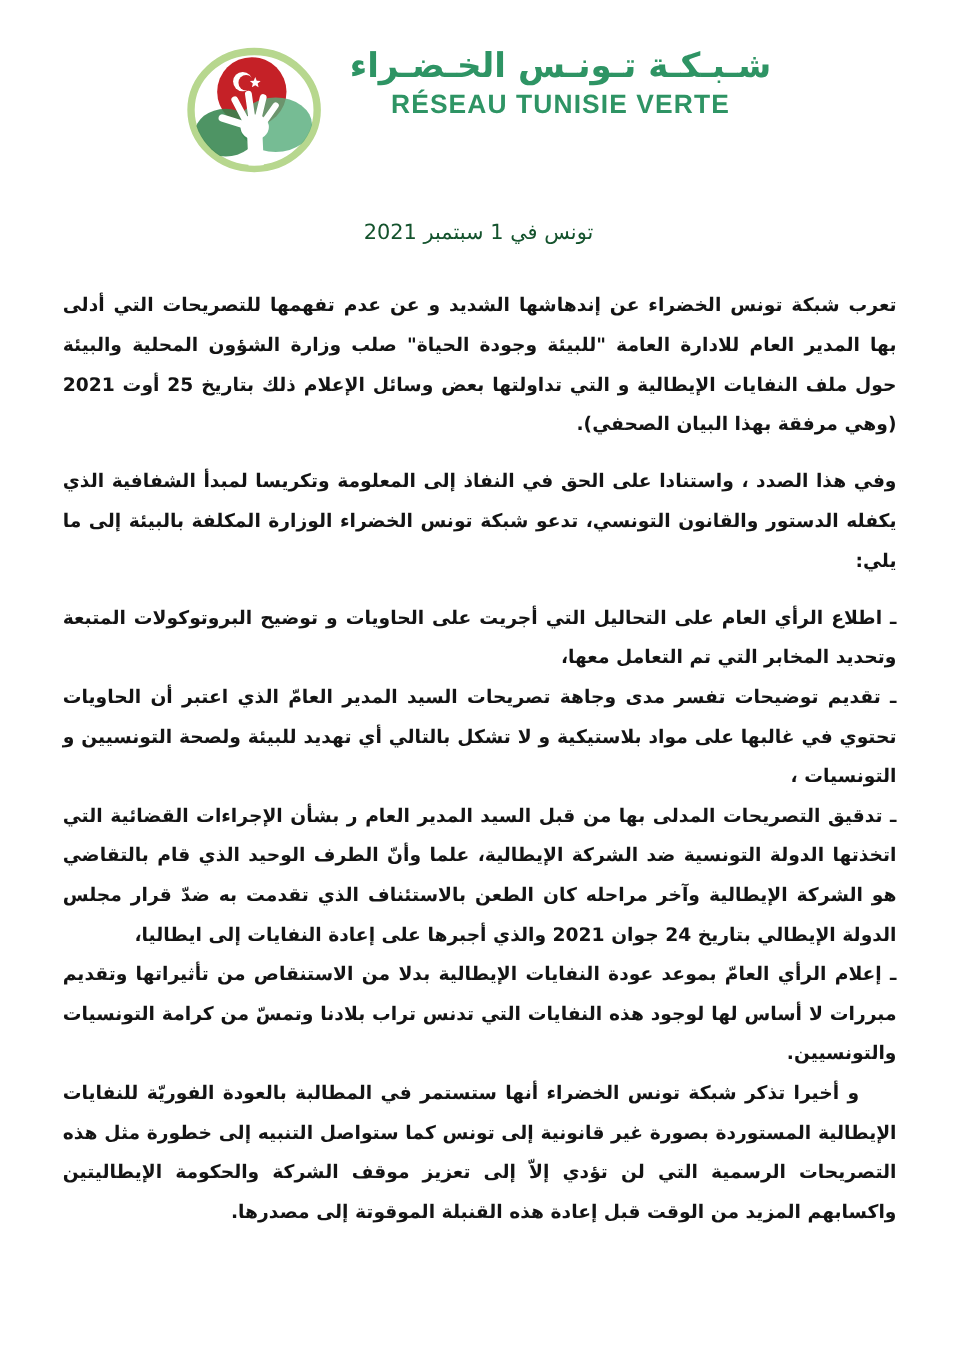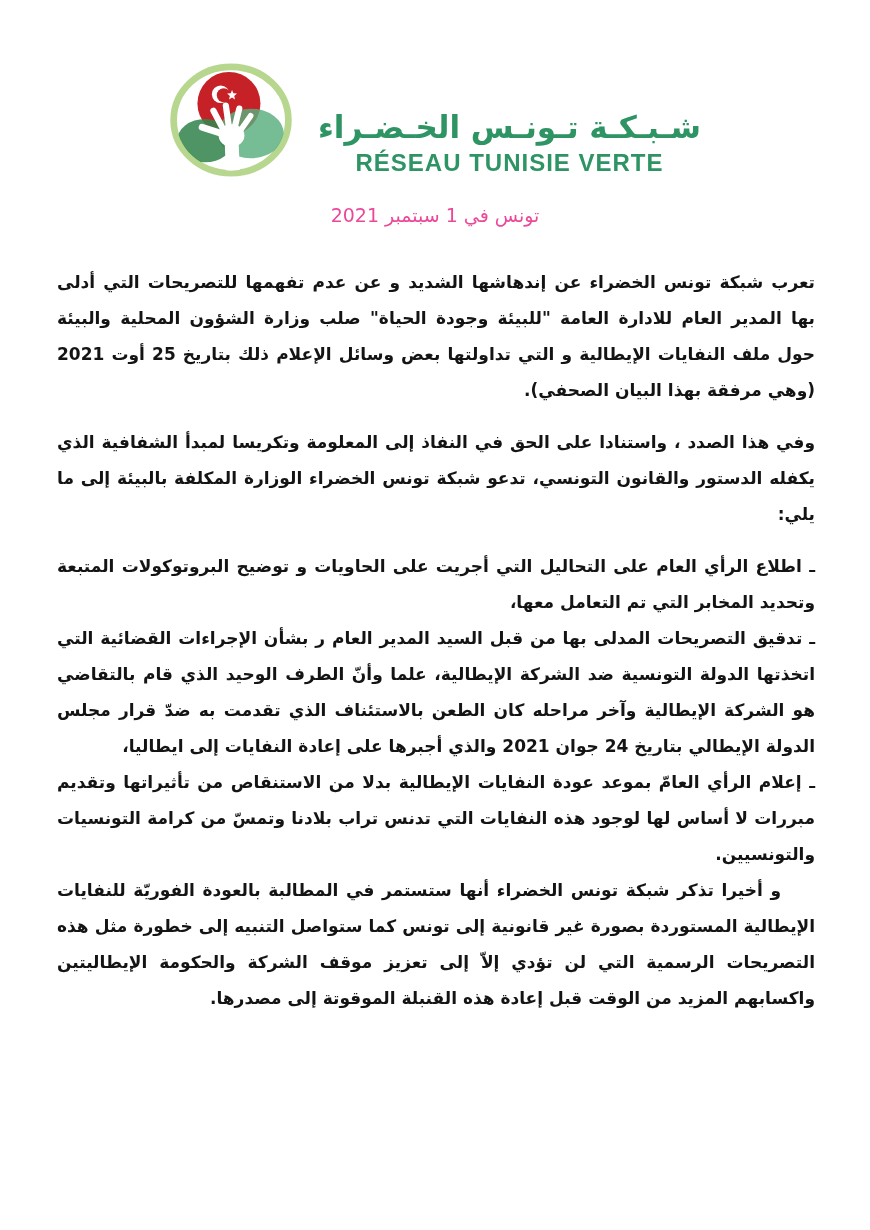--- a/index.html
+++ b/index.html
@@ -6,43 +6,43 @@
   body {
     width: 870px; height: 1230px;
     font-family: "DejaVu Sans", sans-serif;
     color: #1c1c1c;
     overflow: hidden;
   }
   .page { width: 870px; height: 1230px; position: relative; background: #fff; }
 
   
   .logo-row {
-    padding-top: 62px;
-    display: flex; justify-content: center; align-items: flex-end;
+    padding-top: 42px;
+    display: flex; justify-content: center; align-items: flex-start;
     gap: 25px;
   }
   .logo-icon { width: 124px; height: 116px; flex: 0 0 auto; }
   .logo-text { text-align: center; }
   .logo-ar {
     font-size: 31px; font-weight: 700; color: #2e9464;
     direction: rtl; line-height: 1.2; white-space: nowrap;
   }
   .logo-fr {
     font-family: "Liberation Sans", sans-serif;
     font-size: 24px; font-weight: 700; color: #2e9464;
     letter-spacing: 1px; line-height: 1.2; margin-top: 3px; white-space: nowrap;
   }
 
   
   .date-line {
-    margin-top: 26px;
+    margin-top: 42px;
     text-align: center;
     direction: rtl;
     font-size: 19px;
-    color: #ec4899;
+    color: #14532d;
   }
 
   
   .content {
     margin: 38px 55px 0 57px;
     direction: rtl;
     text-align: justify;
     font-size: 17px;
     line-height: 36px;
     color: #141414;
@@ -95,18 +95,19 @@
       <div class="logo-fr">RÉSEAU TUNISIE VERTE</div>
     </div>
   </div>
 
   <div class="date-line">تونس في 1 سبتمبر 2021</div>
 
   <div class="content">
     <p>تعرب شبكة تونس الخضراء عن إندهاشها الشديد و عن عدم تفهمها للتصريحات التي أدلى بها المدير العام للادارة العامة "للبيئة وجودة الحياة" صلب وزارة الشؤون المحلية والبيئة حول ملف النفايات الإيطالية و التي تداولتها بعض وسائل الإعلام ذلك بتاريخ 25 أوت 2021 (وهي مرفقة بهذا البيان الصحفي).</p>
     <p class="gap-before">وفي هذا الصدد ، واستنادا على الحق في النفاذ إلى المعلومة وتكريسا لمبدأ الشفافية الذي يكفله الدستور والقانون التونسي، تدعو شبكة تونس الخضراء الوزارة المكلفة بالبيئة إلى ما يلي:</p>
     <p class="gap-before">ـ اطلاع الرأي العام على التحاليل التي أجريت على الحاويات و توضيح البروتوكولات المتبعة وتحديد المخابر التي تم التعامل معها،</p>
+    <p>ـ تقديم توضيحات تفسر مدى وجاهة تصريحات السيد المدير العامّ الذي اعتبر أن الحاويات تحتوي في غالبها على مواد بلاستيكية و لا تشكل بالتالي أي تهديد للبيئة ولصحة التونسيين و التونسيات ،</p>
     <p>ـ تدقيق التصريحات المدلى بها من قبل السيد المدير العام ر بشأن الإجراءات القضائية التي اتخذتها الدولة التونسية ضد الشركة الإيطالية، علما وأنّ الطرف الوحيد الذي قام بالتقاضي هو الشركة الإيطالية وآخر مراحله كان الطعن بالاستئناف الذي تقدمت به ضدّ قرار مجلس الدولة الإيطالي بتاريخ 24 جوان 2021 والذي أجبرها على إعادة النفايات إلى ايطاليا،</p>
     <p>ـ إعلام الرأي العامّ بموعد عودة النفايات الإيطالية بدلا من الاستنقاص من تأثيراتها وتقديم مبررات لا أساس لها لوجود هذه النفايات التي تدنس تراب بلادنا وتمسّ من كرامة التونسيات والتونسيين.</p>
     <p class="indented">و أخيرا تذكر شبكة تونس الخضراء أنها ستستمر في المطالبة بالعودة الفوريّة للنفايات الإيطالية المستوردة بصورة غير قانونية إلى تونس كما ستواصل التنبيه إلى خطورة مثل هذه التصريحات الرسمية التي لن تؤدي إلاّ إلى تعزيز موقف الشركة والحكومة الإيطاليتين واكسابهم المزيد من الوقت قبل إعادة هذه القنبلة الموقوتة إلى مصدرها.</p>
   </div>
 
 </div>
 
 </body></html>

